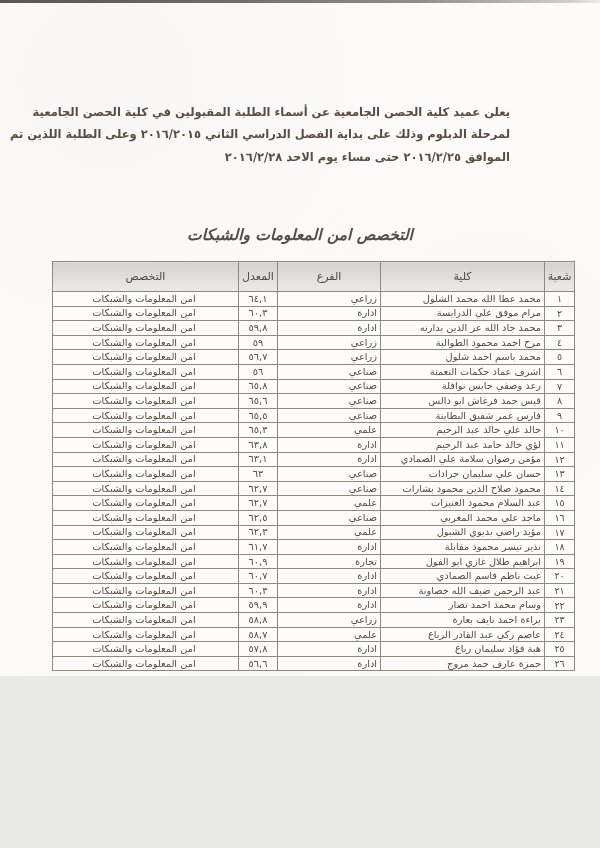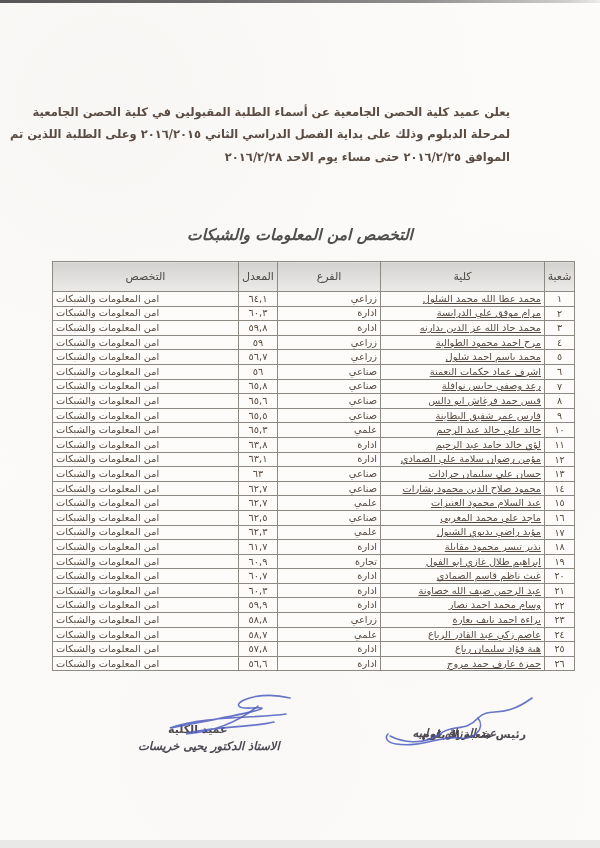--- a/index.html
+++ b/index.html
@@ -2,21 +2,21 @@
 <html lang="ar" dir="rtl"><head>
 <meta charset="utf-8">
 <style>
   html,body{margin:0;padding:0;}
   body{
     width:600px;height:848px;
     font-family:"DejaVu Sans", sans-serif;
     background:#e9e9e7;
   }
   .page{
-    position:relative;width:600px;height:840px;overflow:hidden;
+    position:relative;width:600px;height:676px;overflow:hidden;
     background:#fcfbf9;
     background-image:
       radial-gradient(circle at 18% 12%, rgba(120,110,100,0.03), transparent 45%),
       radial-gradient(circle at 82% 55%, rgba(120,110,100,0.025), transparent 40%),
       radial-gradient(circle at 40% 88%, rgba(120,110,100,0.02), transparent 50%);
   }
   .scan-top-edge{
     position:absolute;top:0;left:0;width:100%;height:3px;
     background:linear-gradient(90deg,#565656,#6b6b6b 35%,#8f8f8f 70%,#cfcfcf 95%,#ececec);
   }
@@ -51,24 +51,24 @@
   table.students{border:1.5px solid #6f6c66;}
   thead th{
     height:27px;background:linear-gradient(#d3d2d0,#ecebe9);
     font-size:11px;font-weight:normal;text-align:center;color:#4e4a46;
   }
   tbody td{
     height:13.6px;font-size:9.8px;line-height:1;padding:0 3px;
     background:#fdfcfb;
   }
   td.c-number{text-align:center;font-size:9.5px;}
-  td.c-name{text-align:right;text-decoration:underline;}
+  td.c-name{text-align:right;}
   td.c-branch{}
   td.c-gpa{text-align:center;}
-  td.c-major{text-align:left;padding-right:6px;}
+  td.c-major{text-align:center;padding-right:6px;}
   
   .sig-label{position:absolute;direction:rtl;font-weight:bold;color:#4f4a50;font-size:11px;}
   .sig-name{position:absolute;direction:rtl;font-weight:bold;font-style:italic;color:#4d4852;font-size:11.5px;}
   .sig-right-title{top:692px;right:74px;margin-top:36px;}
   .sig-right-name{top:726px;right:104px;}
   .sig-left-title{top:723px;left:168px;}
   .sig-left-name{top:739px;left:138px;}
   .sig-svg{position:absolute;pointer-events:none;}
   .sig-svg path{fill:none;stroke:#4d5dc0;stroke-width:1.6;stroke-linecap:round;opacity:.85;}
 </style>

